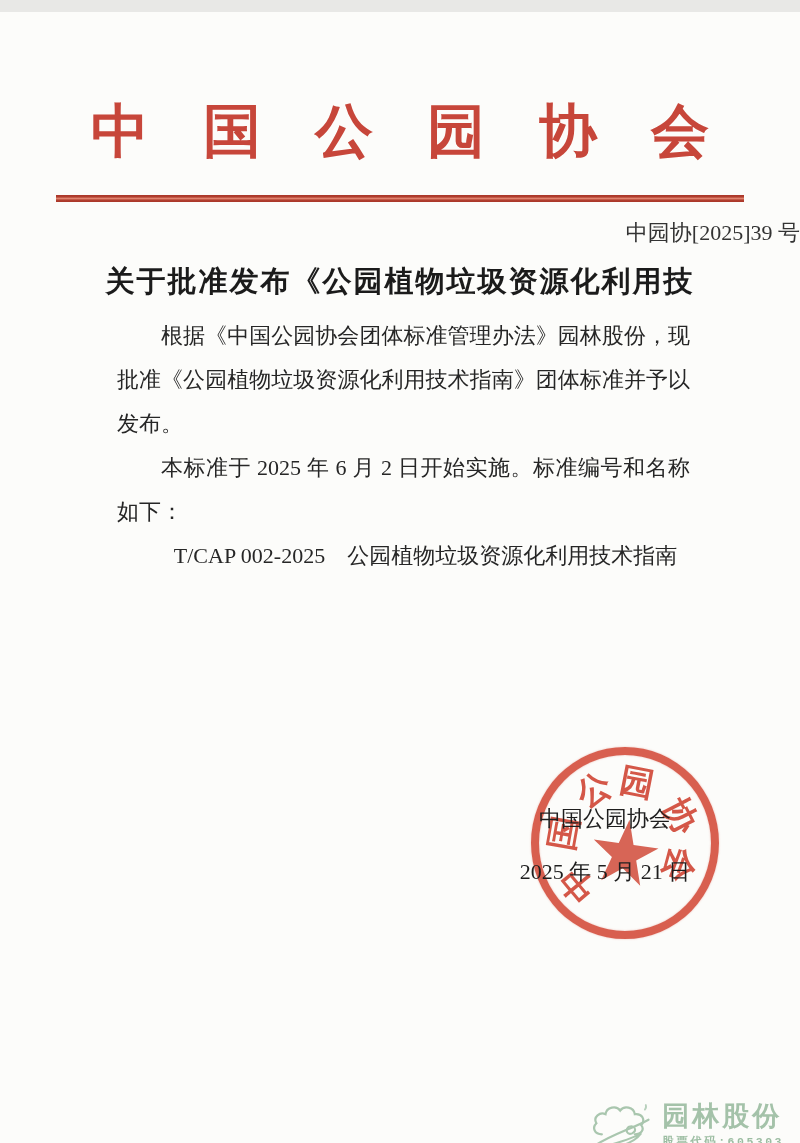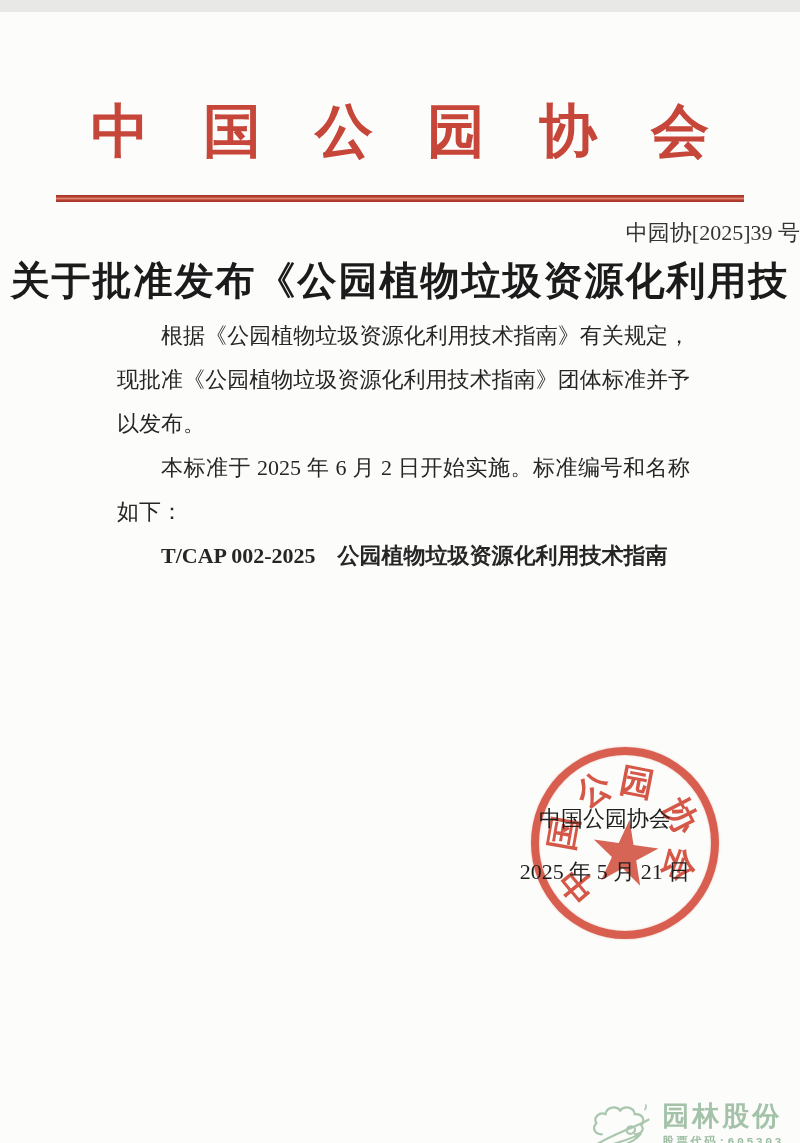--- a/index.html
+++ b/index.html
@@ -39,35 +39,35 @@
     margin-top: 16px;
     text-align: right;
     font-size: 22px;
     color: #333;
   }
   
   .doc-title {
     margin-top: 12px;
     text-align: center;
     font-weight: bold;
-    font-size: 39px;
+    font-size: 29px;
     line-height: 42px;
     color: #1b1b1b;
     letter-spacing: 2px;
   }
   
   .doc-body {
     margin: 12px 110px 0 117px;
     font-size: 22px;
     line-height: 44px;
     color: #262626;
     text-align: justify;
   }
   .doc-body p { margin: 0; text-indent: 2em; }
-  .doc-body p.standard-line { text-align: left; font-weight: bold; }
+  .doc-body p.standard-line { text-align: center; }
   
   .signature-block {
     position: absolute;
     left: 495px;
     top: 792px;
     width: 220px;
     text-align: center;
     z-index: 2;
     font-size: 22px;
     color: #1e1e1e;
@@ -146,21 +146,21 @@
   <h1 class="org-name">中国公园协会</h1>
   <div class="header-rule"></div>
 
   <div class="doc-number">中园协[2025]39 号</div>
 
   <div class="doc-title">
     <div>关于批准发布《公园植物垃圾资源化利用技</div>
   </div>
 
   <div class="doc-body">
-    <p>根据《公园植物垃圾资源化利用技术指南》有关规定，现批准《公园植物垃圾资源化利用技术指南》团体标准并予以发布。</p>
+    <p>根据《中国公园协会团体标准管理办法》园林股份，现批准《公园植物垃圾资源化利用技术指南》团体标准并予以发布。</p>
     <p>本标准于 2025 年 6 月 2 日开始实施。标准编号和名称如下：</p>
     <p class="standard-line">T/CAP 002-2025　公园植物垃圾资源化利用技术指南</p>
   </div>
 
   <div class="signature-block">
     <div class="signature-org">中国公园协会</div>
     <div class="signature-date">2025 年 5 月 21 日</div>
   </div>
 
   <div class="seal">

